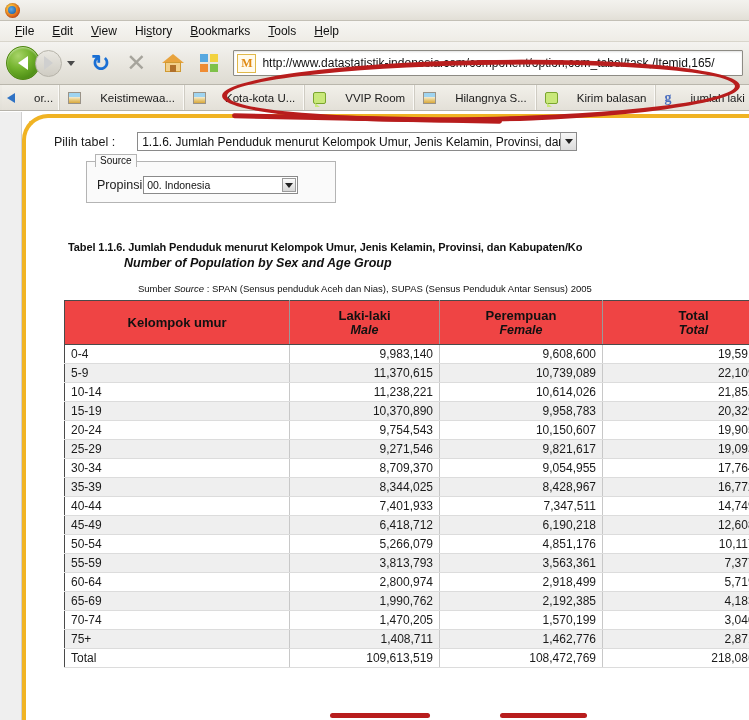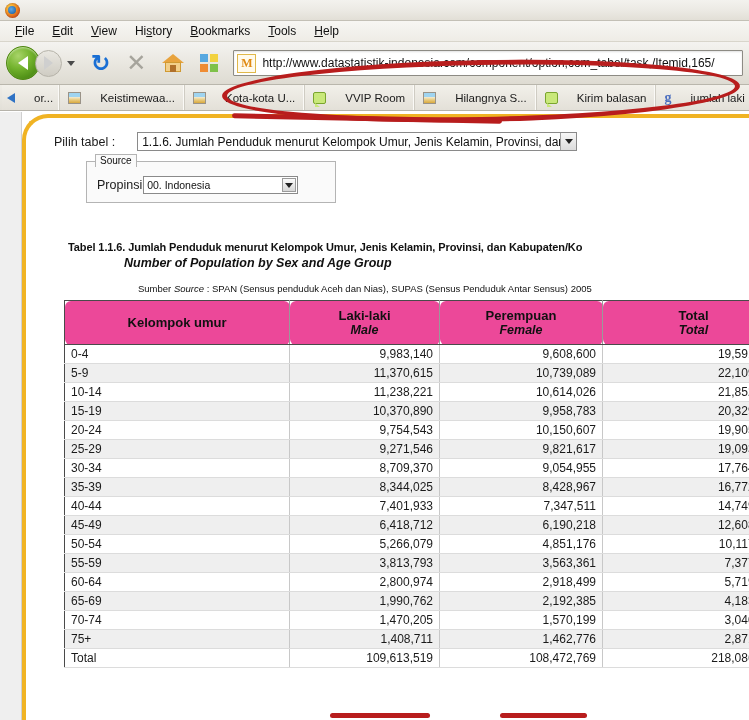--- a/index.html
+++ b/index.html
@@ -275,27 +275,26 @@
     font-size:12px; color:#1a1a1a;
     border-left:1px solid #4a4a4a; border-top:1px solid #4a4a4a;
   }
   .dtable th, .dtable td {
     border-right:1px solid #c8c8c8;
     border-bottom:1px solid #dcdcdc;
     padding: 2px 6px;
     height: 19px;
   }
   .dtable thead th {
-    background:#ec4899;
+    background:#ef4444;
     border-bottom:1px solid #4a4a4a;
     text-align:center; font-weight:bold; font-size:13px;
     height: 44px; vertical-align: middle;
     color:#111;
     border-right:1px solid #9a9a9a;
-    border-radius:6px;
   }
   .dtable thead th .en { display:block; font-style:italic; font-weight:bold; font-size:12.5px; }
   .dtable tbody td { background:#ffffff; }
   .dtable tbody tr:nth-child(even) td { background:#efefef; }
   .dtable tbody tr.total-row td { background:#ffffff; border-top:1px solid #8a8a8a; }
   .c-age { text-align:left; }
   .c-num { text-align:right; }
 
   
   .red-underline {

